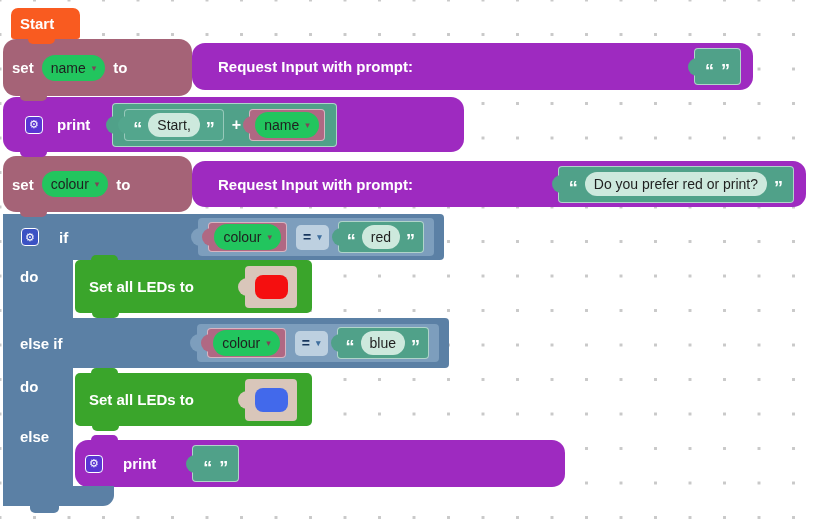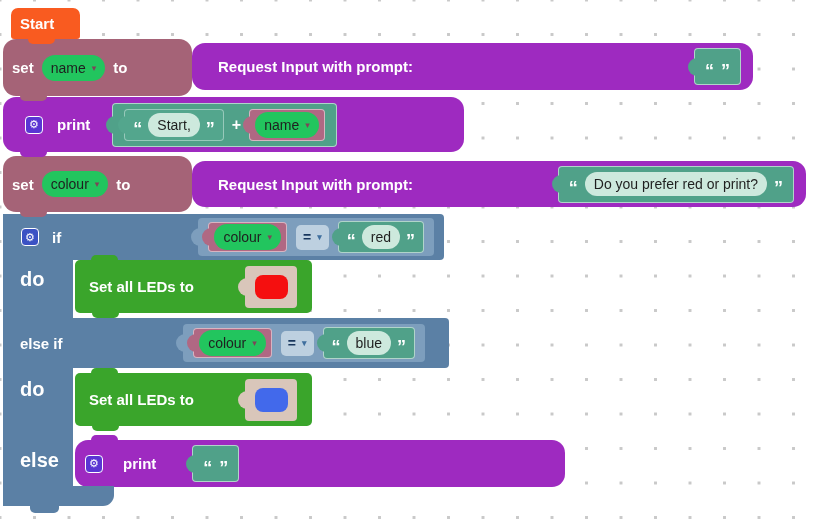--- a/index.html
+++ b/index.html
@@ -50,21 +50,21 @@
   .gear{flex:none;width:18px;height:18px;border-radius:4px;border:1.5px solid #fff;
         display:flex;align-items:center;justify-content:center;
         font-size:11px;color:#fff;font-weight:normal;box-sizing:border-box;line-height:1;}
   .gear.purple{background:#5a35d3;}
   .gear.blue{background:#3b52c4;}
   .plus{font-size:16px;}
   .holder{position:relative;width:52px;height:42px;background:#d9c6ba;border-radius:4px;
           display:flex;align-items:center;justify-content:center;}
   .holder::before{content:"";position:absolute;left:-7px;top:50%;margin-top:-9px;width:9px;height:18px;border-radius:9px 0 0 9px;background:inherit;}
   .swatch{width:33px;height:24px;border-radius:8px;}
-  .freelabel{position:absolute;color:#fff;font-weight:bold;font-size:20px;z-index:3;}
+  .freelabel{position:absolute;color:#fff;font-weight:bold;font-size:15px;z-index:3;}
 </style>
 </head>
 <body>
 
 <div class="workspace">
 
   <div class="blk" style="left:11px;top:8px;width:69px;height:31px;background:#f95b20;border-radius:7px 7px 3px 3px;padding-left:9px;">
     <span class="lbl">Start</span>
     <span class="tab"></span>
   </div>
@@ -123,21 +123,21 @@
       <span class="quote">“</span>
       <span class="pill mint">Do you prefer red or print?</span>
       <span class="quote">”</span>
     </span>
   </div>
 
   <div style="position:absolute;left:3px;top:214px;width:70px;height:292px;background:#5b80a5;"></div>
 
   <div class="blk" style="left:3px;top:214px;width:441px;height:46px;background:#5b80a5;padding:0 10px 0 18px;border-radius:4px 4px 4px 0;">
     <span class="gear blue">⚙</span>
-    <span class="lbl" style="margin-left:13px;">if</span>
+    <span class="lbl" style="margin-left:20px;">if</span>
     <span class="vblk comp" style="margin-left:auto;">
       <span class="vblk varblk" style="height:30px;">
         <span class="pill pink">
           <span>colour</span>
           <span class="arrow rose">▾</span>
         </span>
       </span>
       <span class="eq">
         <span>=</span>
         <span class="arrow blue">▾</span>
@@ -154,21 +154,21 @@
 
   <div class="blk" style="left:75px;top:260px;width:237px;height:53px;background:#3aa52b;border-radius:5px;padding:0 15px 0 14px;">
     <span class="nub"></span>
     <span class="lbl">Set all LEDs to</span>
     <span class="holder" style="margin-left:auto;">
       <span class="swatch" style="background: rgb(245, 15, 15);"></span>
     </span>
     <span class="tab"></span>
   </div>
 
-  <div class="blk" style="left:3px;top:318px;width:446px;height:50px;background:#5b80a5;padding:0 24px 0 17px;border-radius:0 4px 4px 0;gap:48px;">
+  <div class="blk" style="left:3px;top:318px;width:446px;height:50px;background:#5b80a5;padding:0 10px 0 17px;border-radius:0 4px 4px 0;gap:48px;">
     <span class="lbl">else if</span>
     <span class="vblk comp" style="margin-left:auto;">
       <span class="vblk varblk" style="height:30px;">
         <span class="pill pink">
           <span>colour</span>
           <span class="arrow rose">▾</span>
         </span>
       </span>
       <span class="eq">
         <span>=</span>
@@ -186,21 +186,21 @@
 
   <div class="blk" style="left:75px;top:373px;width:237px;height:53px;background:#3aa52b;border-radius:5px;padding:0 15px 0 14px;">
     <span class="nub"></span>
     <span class="lbl">Set all LEDs to</span>
     <span class="holder" style="margin-left:auto;">
       <span class="swatch" style="background: rgb(66, 105, 235);"></span>
     </span>
     <span class="tab"></span>
   </div>
 
-  <span class="freelabel" style="left:20px;top:449px;">else</span>
+  <span class="freelabel" style="left:20px;top:428px;">else</span>
 
   <div class="blk" style="left:75px;top:440px;width:490px;height:47px;background:#9e2ac0;padding-left:10px;gap:20px;">
     <span class="nub"></span>
     <span class="gear purple">⚙</span>
     <span class="lbl">print</span>
     <span class="vblk str" style="margin-left:16px;">
       <span class="quote">“</span>
       <span class="quote">”</span>
     </span>
   </div>

